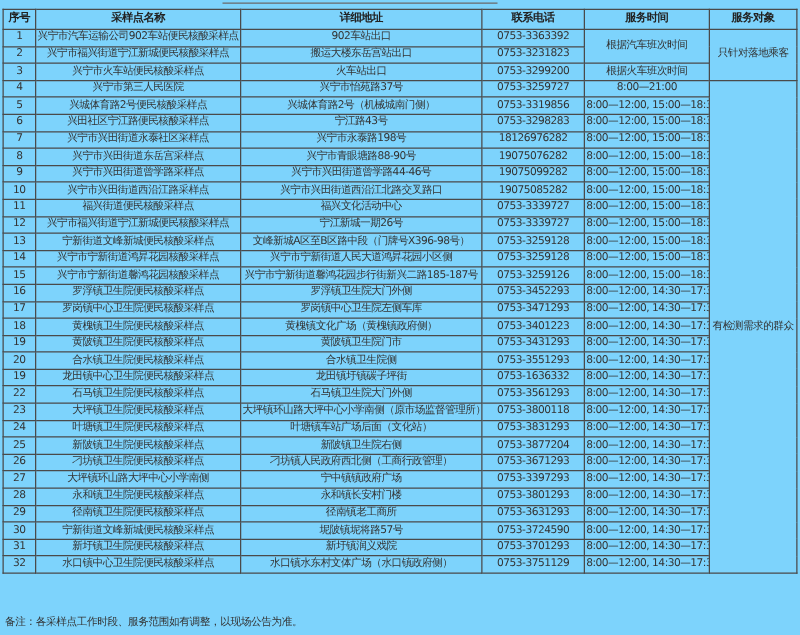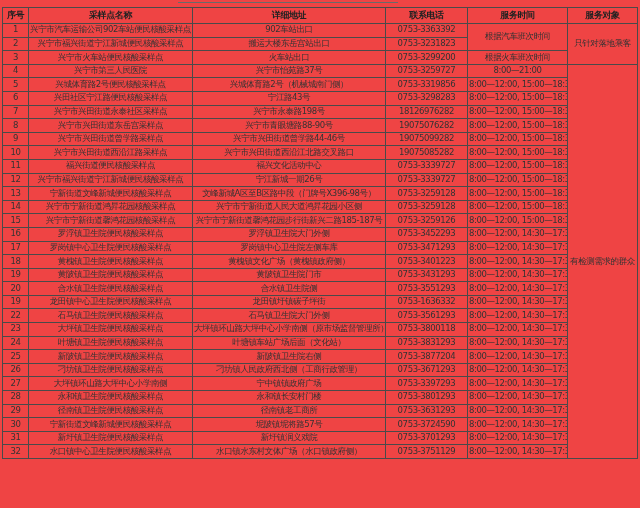--- a/index.html
+++ b/index.html
@@ -6,21 +6,21 @@
   body{
     width:640px;height:508px;
     background:#f6f6f4;
     font-family:"DejaVu Sans","Liberation Sans",sans-serif;
     color:#2e2e2e;
     position:relative;
     overflow:hidden;
   }
   .canvas{
     position:absolute;inset:0;
-    background:#ef4444;
+    background:#7dd3fc;
   }
   .title-cut{
     position:absolute;top:0;left:178px;width:220px;height:2px;
     border-bottom:1px solid #6a6a6a;
   }
   table.main{
     position:absolute;top:7px;left:2px;
     border-collapse:collapse;
     table-layout:fixed;
     width:635px;
@@ -300,13 +300,14 @@
         <tr>
           <td class="cell-no">32</td>
           <td class="cell-name">水口镇中心卫生院便民核酸采样点</td>
           <td class="cell-address">水口镇水东村文体广场（水口镇政府侧）</td>
           <td class="cell-phone">0753-3751129</td>
           <td class="cell-time">8:00—12:00, 14:30—17:30</td>
         </tr>
       </tbody>
   </table>
 
+  <div class="note">备注：各采样点工作时段、服务范围如有调整，以现场公告为准。</div>
 </div>
 
 </body></html>

